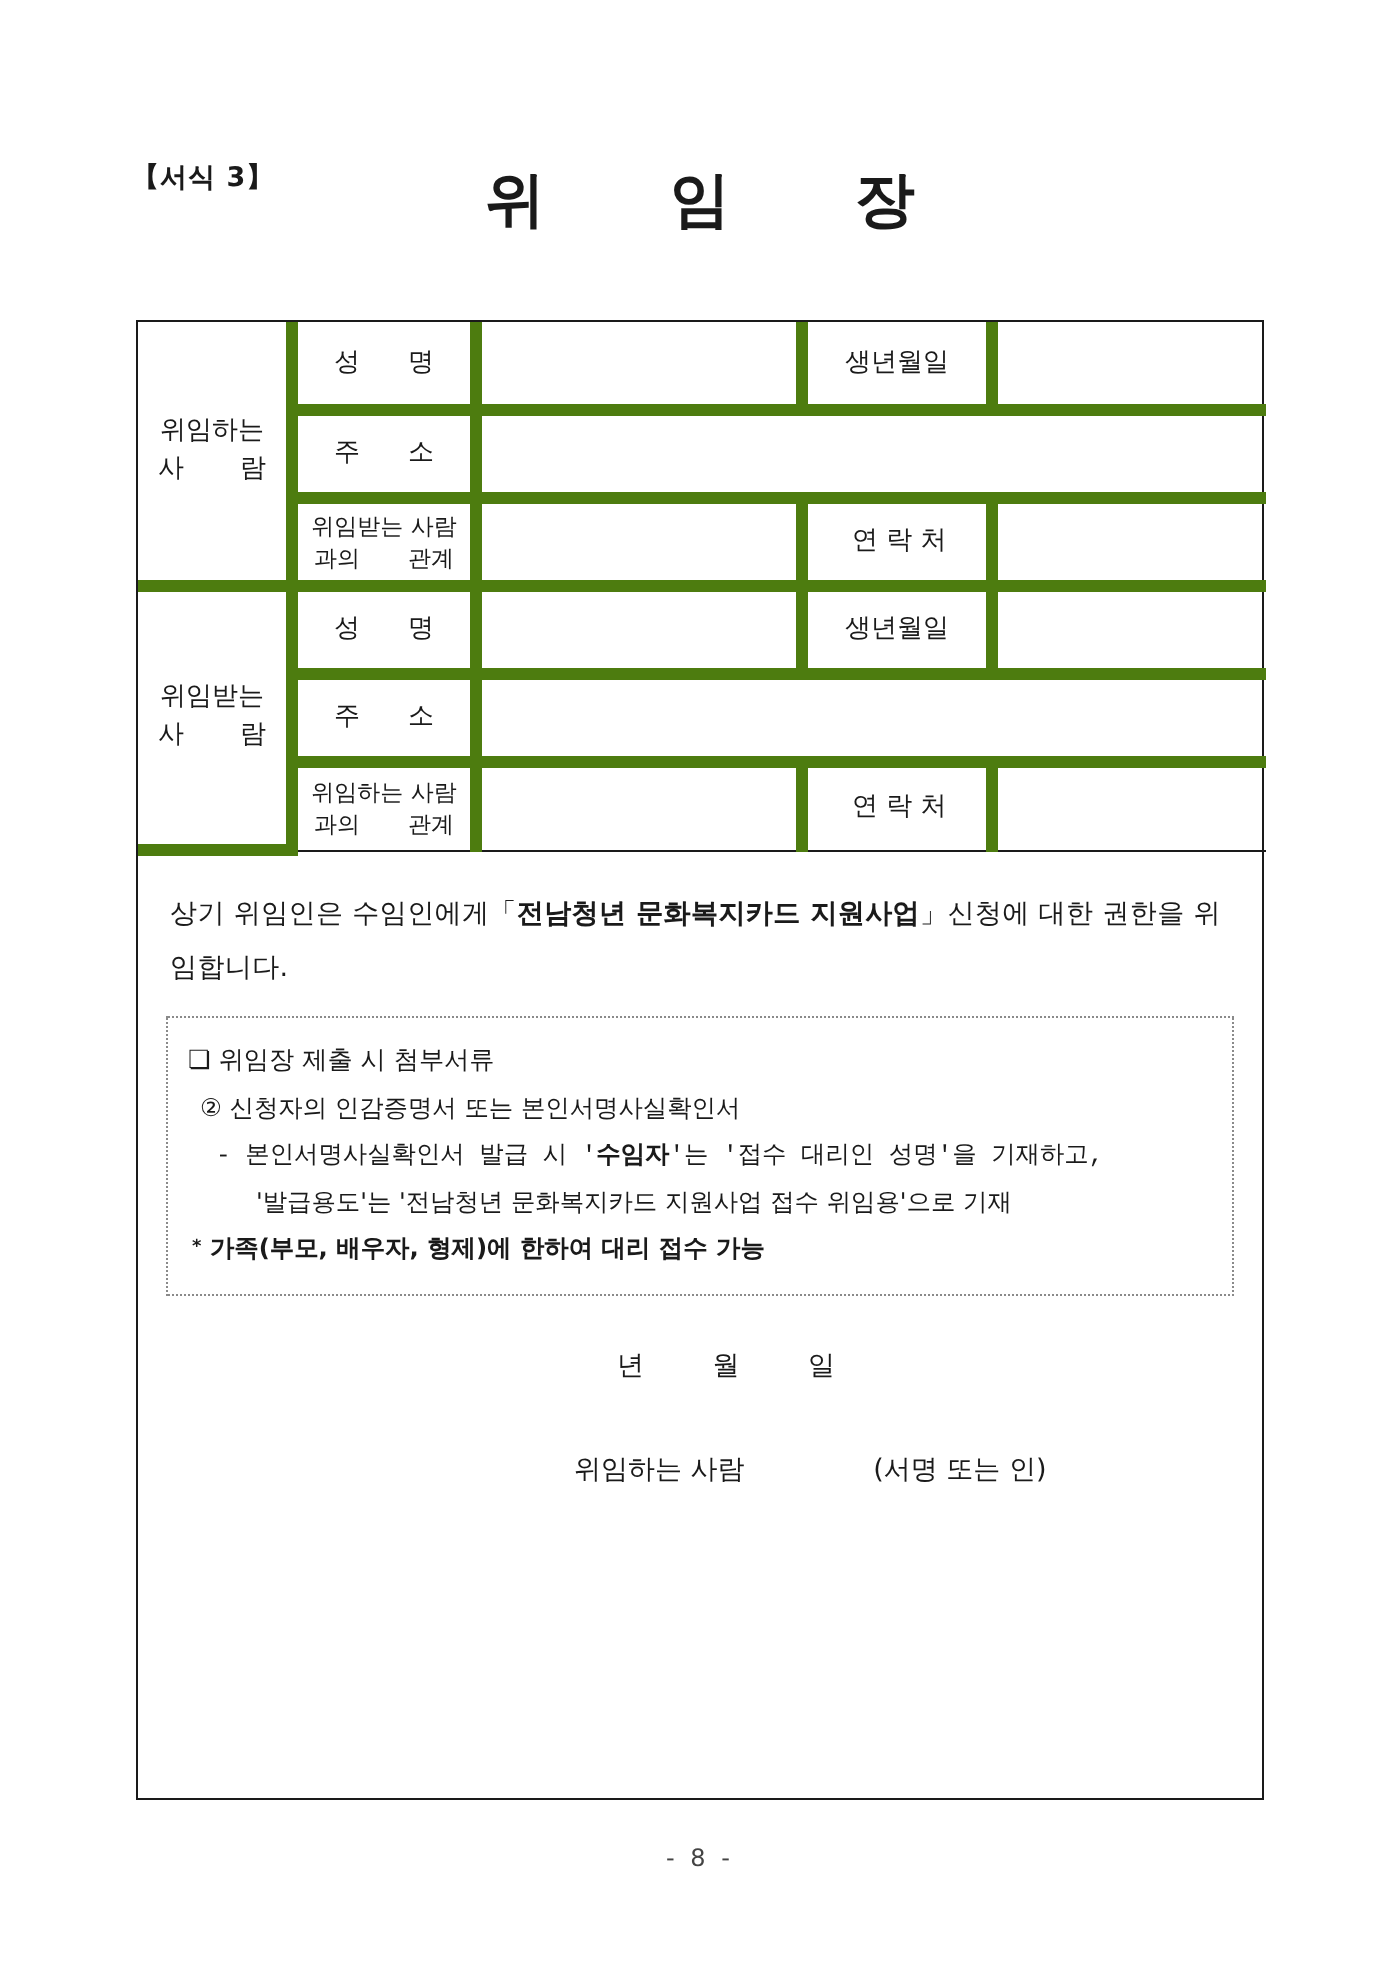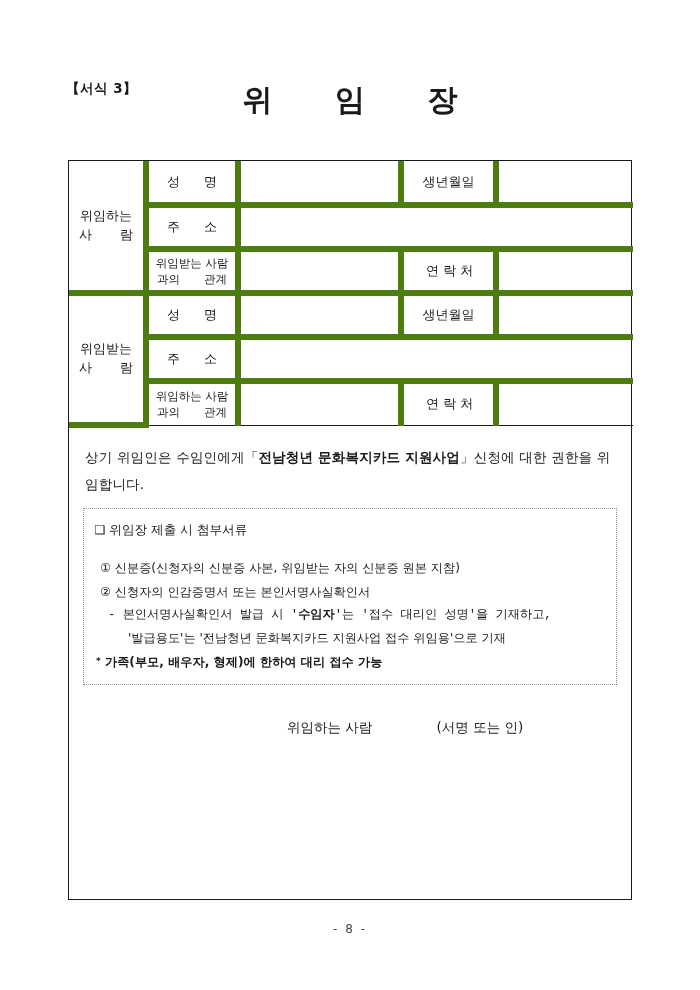--- a/index.html
+++ b/index.html
@@ -140,21 +140,21 @@
   .notice {
     margin: 4px 14px 0 14px;
     border: 1px dotted #8a8a8a;
     padding: 9px 10px 10px 10px;
     font-size: 12.2px;
     line-height: 1.92;
     box-sizing: border-box;
   }
   .notice-title {
     font-size: 12.6px;
-    margin-bottom: 15px;
+    margin-bottom: 1px;
     white-space: nowrap;
   }
   .notice-item { padding-left: 6px; white-space: nowrap; }
   .notice-sub  { padding-left: 14px; white-space: nowrap; font-family: Liberation Mono, monospace; }
   .notice-sub2 { padding-left: 34px; white-space: nowrap; }
   .notice-star { padding-left: 2px; font-weight: bold; white-space: nowrap; }
   .notice b { font-weight: bold; }
   .star-glyph { font-size: 9px; vertical-align: 2px; }
 
   
@@ -283,33 +283,33 @@
 
     <div class="statement">
       <span>상기 위임인은 수임인에게「</span><b>전남청년 문화복지카드 지원사업</b><span>」신청에 대한 권한을 위임합니다.</span>
     </div>
 
     <div class="notice">
       <div class="notice-title">
         <span>❏</span>
         <span>위임장 제출 시 첨부서류</span>
       </div>
-      <div class="notice-item">① 신분증(신청자의 신분증 사본, 위임받는 자의 신분증 원본 지참)</div>
       <div class="notice-item">② 신청자의 인감증명서 또는 본인서명사실확인서</div>
       <div class="notice-sub">
         <span>- 본인서명사실확인서 발급 시 '</span><b>수임자</b><span>'는 '접수 대리인 성명'을 기재하고,</span>
       </div>
       <div class="notice-sub2">'발급용도'는 '전남청년 문화복지카드 지원사업 접수 위임용'으로 기재</div>
       <div class="notice-star">
         <span class="star-glyph">*</span>
         <b>가족(부모, 배우자, 형제)</b><span>에 한하여 대리 접수 가능</span>
       </div>
     </div>
 
     <div class="sig-area">
+      <div class="date-line">년 월 일</div>
       <div class="sign-line">
         <span>위임하는 사람</span>
         <span class="sign-mark">(서명 또는 인)</span>
       </div>
     </div>
 
   </div>
 
   <div class="page-number">- 8 -</div>
 

